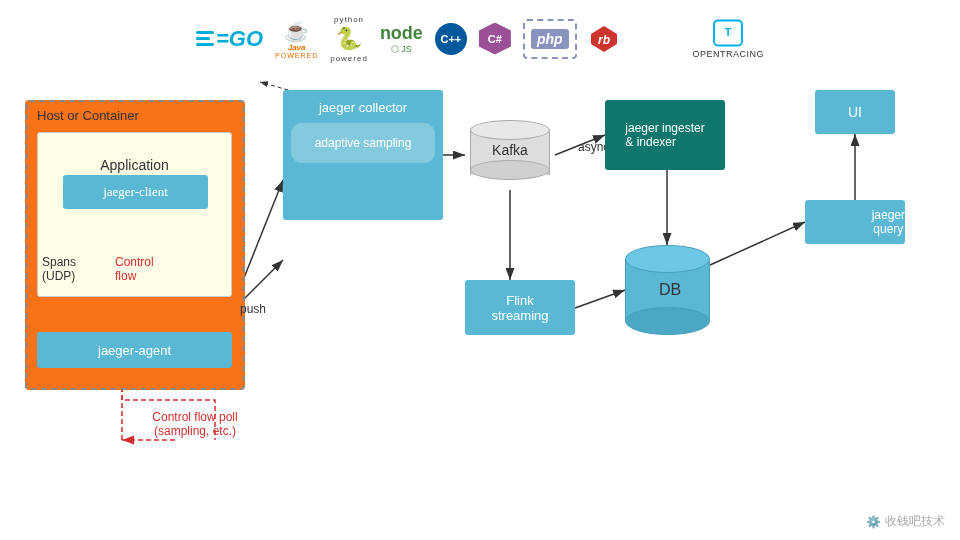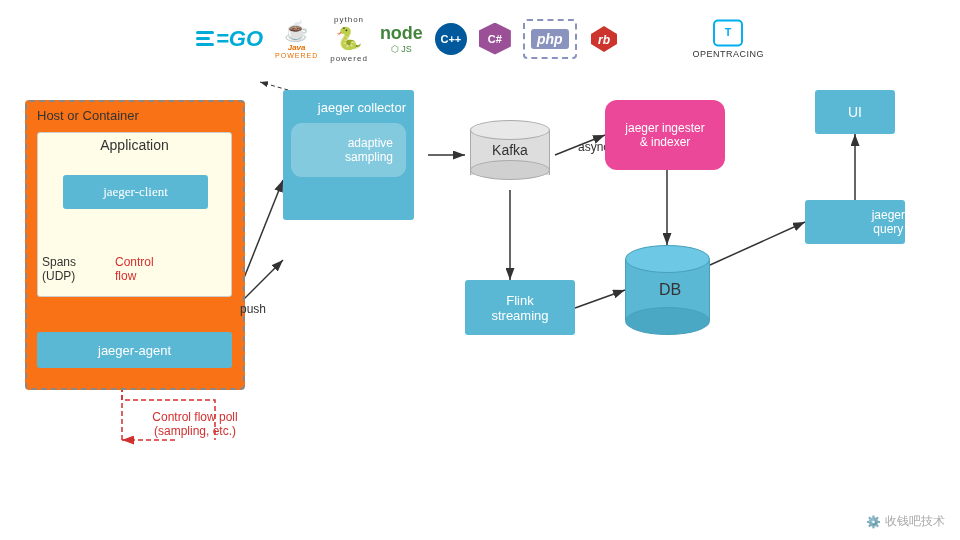--- a/index.html
+++ b/index.html
@@ -159,21 +159,21 @@
       top: 30px;
       left: 10px;
       width: 195px;
       height: 165px;
       background: #FFFDE7;
       border: 1px solid #ccc;
       border-radius: 3px;
     }
     .application-label {
       text-align: center;
-      padding: 4px;
+      padding: 24px;
       font-size: 14px;
       color: #333;
     }
 
     
     .blue-box {
       background: #5BB8D4;
       color: white;
       border-radius: 3px;
       text-align: center;
@@ -199,26 +199,26 @@
       left: 10px;
       width: 195px;
       height: 36px;
     }
 
     
     .collector-box {
       position: absolute;
       left: 268px;
       top: 10px;
-      width: 131px;
+      width: 160px;
       height: 130px;
       background: #5BB8D4;
       border-radius: 3px;
       color: white;
-      text-align: right;
+      text-align: center;
       padding: 10px 8px;
       font-size: 13px;
     }
     .collector-inner {
       margin-top: 8px;
       background: rgba(255,255,255,0.25);
       border-radius: 11px;
       padding: 13px;
       font-size: 12px;
     }
@@ -280,24 +280,23 @@
       z-index: 2;
     }
 
     
     .ingester-box {
       position: absolute;
       left: 590px;
       top: 20px;
       width: 120px;
       height: 70px;
-      background: #ec4899;
-      color: white;
-      border-radius: 12px;
-      text-align: center;
+      background: #0f766e;
+      color: white;
+      border-radius: 3px;
       display: flex;
       align-items: center;
       justify-content: center;
       font-size: 12px;
       padding: 5px;
     }
 
     
     .ui-box {
       position: absolute;

